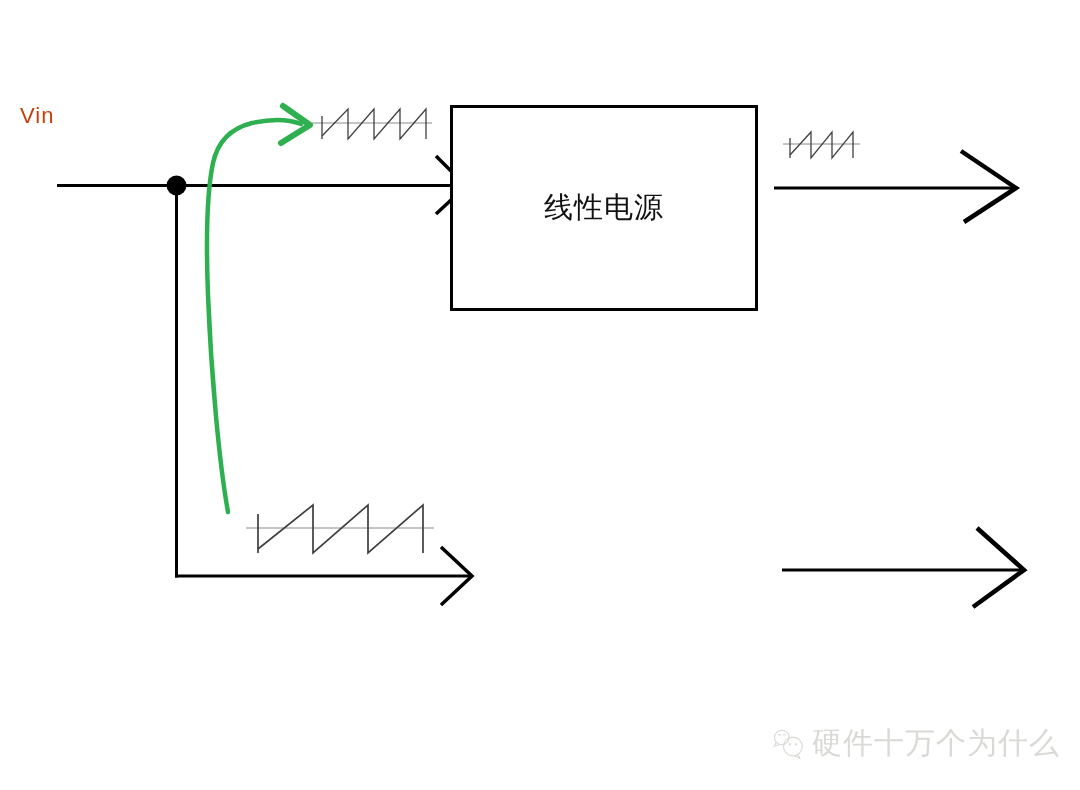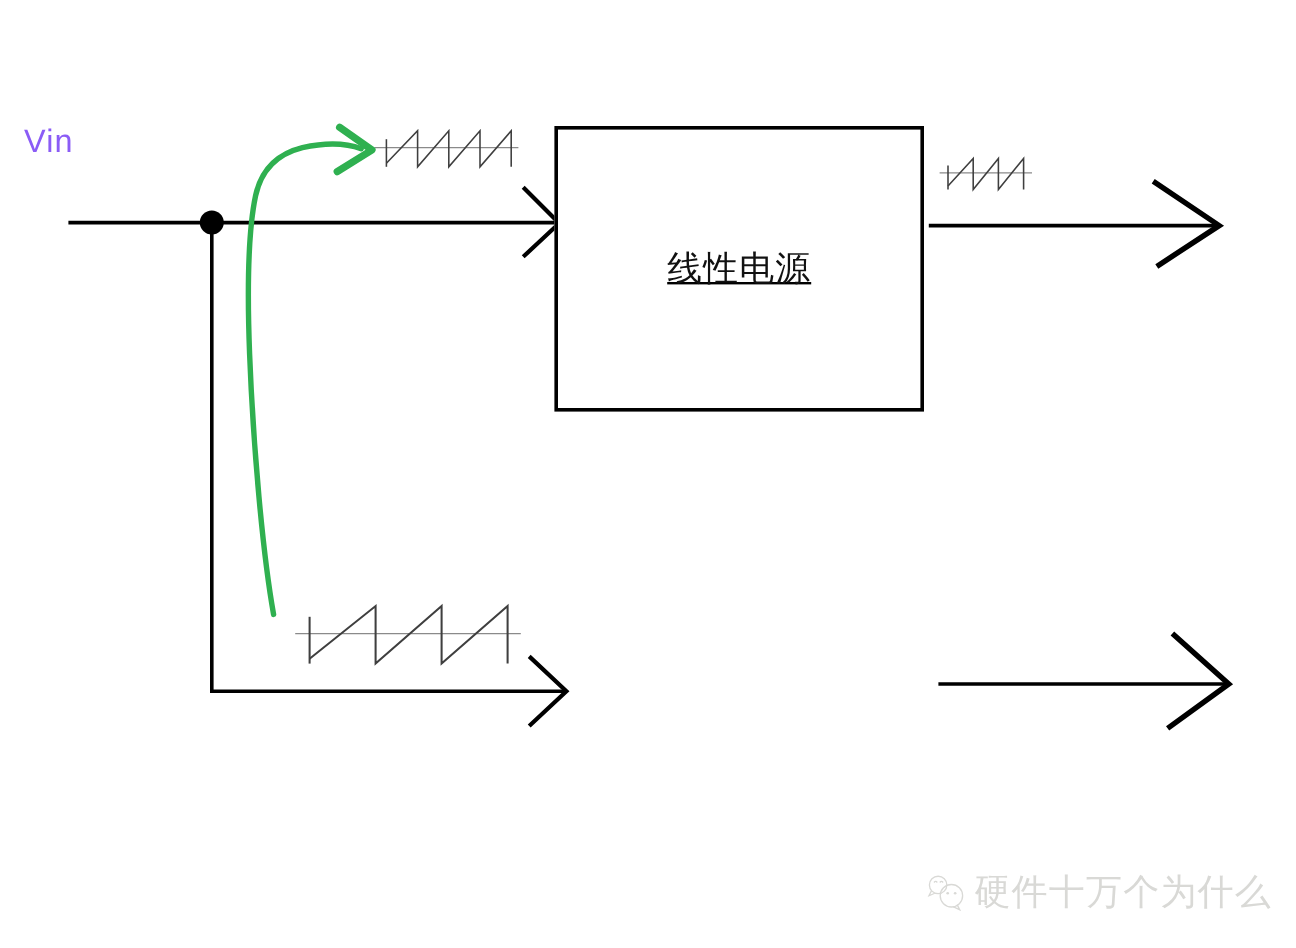--- a/index.html
+++ b/index.html
@@ -12,28 +12,28 @@
   }
   .layer{position:absolute;left:0;top:0;width:1080px;height:790px;}
   .ln{stroke:var(--line,#000);fill:none;}
   .fl{fill:var(--line,#000);}
   .wf{stroke:var(--waveform,#3f3f3f);fill:none;stroke-width:1.3px;}
   .wfb{stroke:var(--waveform,#3f3f3f);fill:none;stroke-width:1.7px;}
   .wfl{stroke:#8a8a8a;fill:none;stroke-width:1px;}
   .grn{stroke:var(--green,#2fb050);fill:none;stroke-linecap:round;stroke-linejoin:round;}
   .vin-label{
     position:absolute;left:20px;top:103px;
-    font-size:27px;color:#8b5cf6;letter-spacing:1px;
+    font-size:22px;color:#c2410c;letter-spacing:1px;
   }
   .node{
     position:absolute;box-sizing:border-box;
     border:3px solid #000;background:#fff;
     display:flex;align-items:center;justify-content:center;
   }
-  .node-linear{left:462px;top:105px;width:308px;height:238px;text-decoration:underline;}
+  .node-linear{left:450px;top:105px;width:308px;height:206px;}
   .node-switching{left:472px;top:461px;width:310px;height:218px;}
   .node span{font-size:29px;color:#111;letter-spacing:1px;}
   .watermark{
     position:absolute;left:770px;top:718px;width:290px;height:50px;
     display:flex;align-items:center;
     color:var(--watermark,#d9d9d6);
   }
   .watermark-text{
     font-size:30px;letter-spacing:1px;margin-left:6px;white-space:nowrap;
     color:var(--watermark,#d9d9d6);

